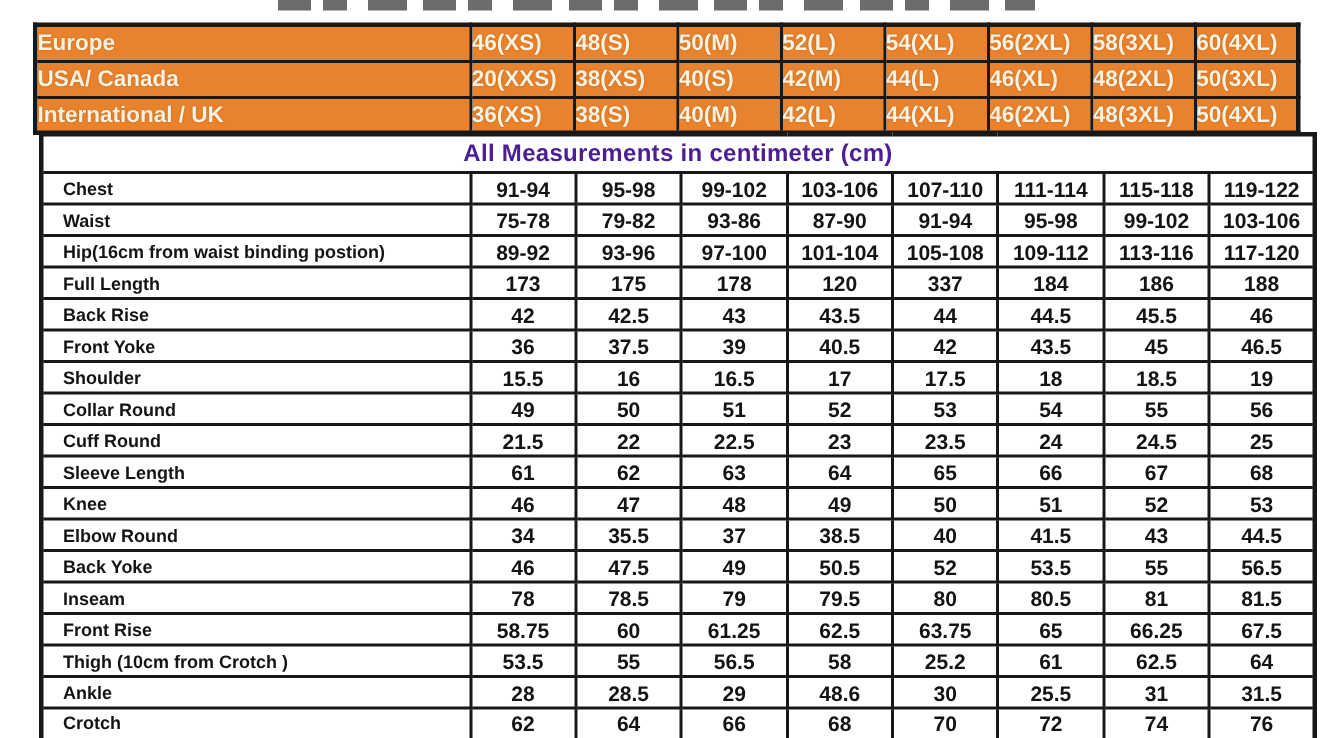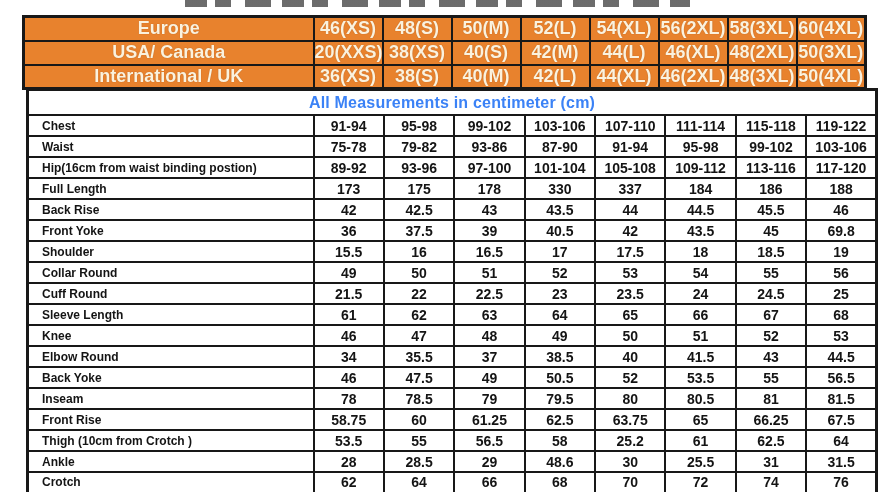--- a/index.html
+++ b/index.html
@@ -20,36 +20,36 @@
   td { padding:0; overflow:hidden; white-space:nowrap; }
 
   
   .hdr-table {
     position:absolute; left:22px; top:15px; width:845px; height:73px;
     border:3px solid #181818;
   }
   .hdr-table tr { height:24px; }
   .hdr-table td {
     border:2px solid #181818; background:#E8822D; color:#FBF2DE;
-    font-weight:bold; font-size:18px; text-align:center;
+    font-weight:bold; font-size:15px; 
     text-shadow:0 0 1px rgba(90,40,0,.45);
   }
 
   
   .body-table {
     position:absolute; left:26px; top:88px; width:852px; height:401px;
     border:3px solid #181818; background:#ffffff;
   }
   .body-table tr { height:21px; }
   .body-table td {
     border:2px solid #181818; color:#141414; font-weight:bold;
     font-size:14px; text-align:center; background:#ffffff;
   }
   .body-table td.note {
-    color:#3b82f6; font-size:16px; height:23px; letter-spacing:.2px;
+    color:#4c1d95; font-size:16px; height:23px; letter-spacing:.2px;
   }
   .body-table td.rowlbl { text-align:left; padding-left:13px; font-size:12px; }
 </style>
 </head>
 <body>
 
 <div class="page">
   <div class="clipped-title"></div>
 
   <table class="hdr-table">
@@ -132,21 +132,21 @@
           <td class="val">105-108</td>
           <td class="val">109-112</td>
           <td class="val">113-116</td>
           <td class="val">117-120</td>
         </tr>
         <tr>
           <td class="rowlbl">Full Length</td>
           <td class="val">173</td>
           <td class="val">175</td>
           <td class="val">178</td>
-          <td class="val">330</td>
+          <td class="val">120</td>
           <td class="val">337</td>
           <td class="val">184</td>
           <td class="val">186</td>
           <td class="val">188</td>
         </tr>
         <tr>
           <td class="rowlbl">Back Rise</td>
           <td class="val">42</td>
           <td class="val">42.5</td>
           <td class="val">43</td>
@@ -158,21 +158,21 @@
         </tr>
         <tr>
           <td class="rowlbl">Front Yoke</td>
           <td class="val">36</td>
           <td class="val">37.5</td>
           <td class="val">39</td>
           <td class="val">40.5</td>
           <td class="val">42</td>
           <td class="val">43.5</td>
           <td class="val">45</td>
-          <td class="val">69.8</td>
+          <td class="val">46.5</td>
         </tr>
         <tr>
           <td class="rowlbl">Shoulder</td>
           <td class="val">15.5</td>
           <td class="val">16</td>
           <td class="val">16.5</td>
           <td class="val">17</td>
           <td class="val">17.5</td>
           <td class="val">18</td>
           <td class="val">18.5</td>

